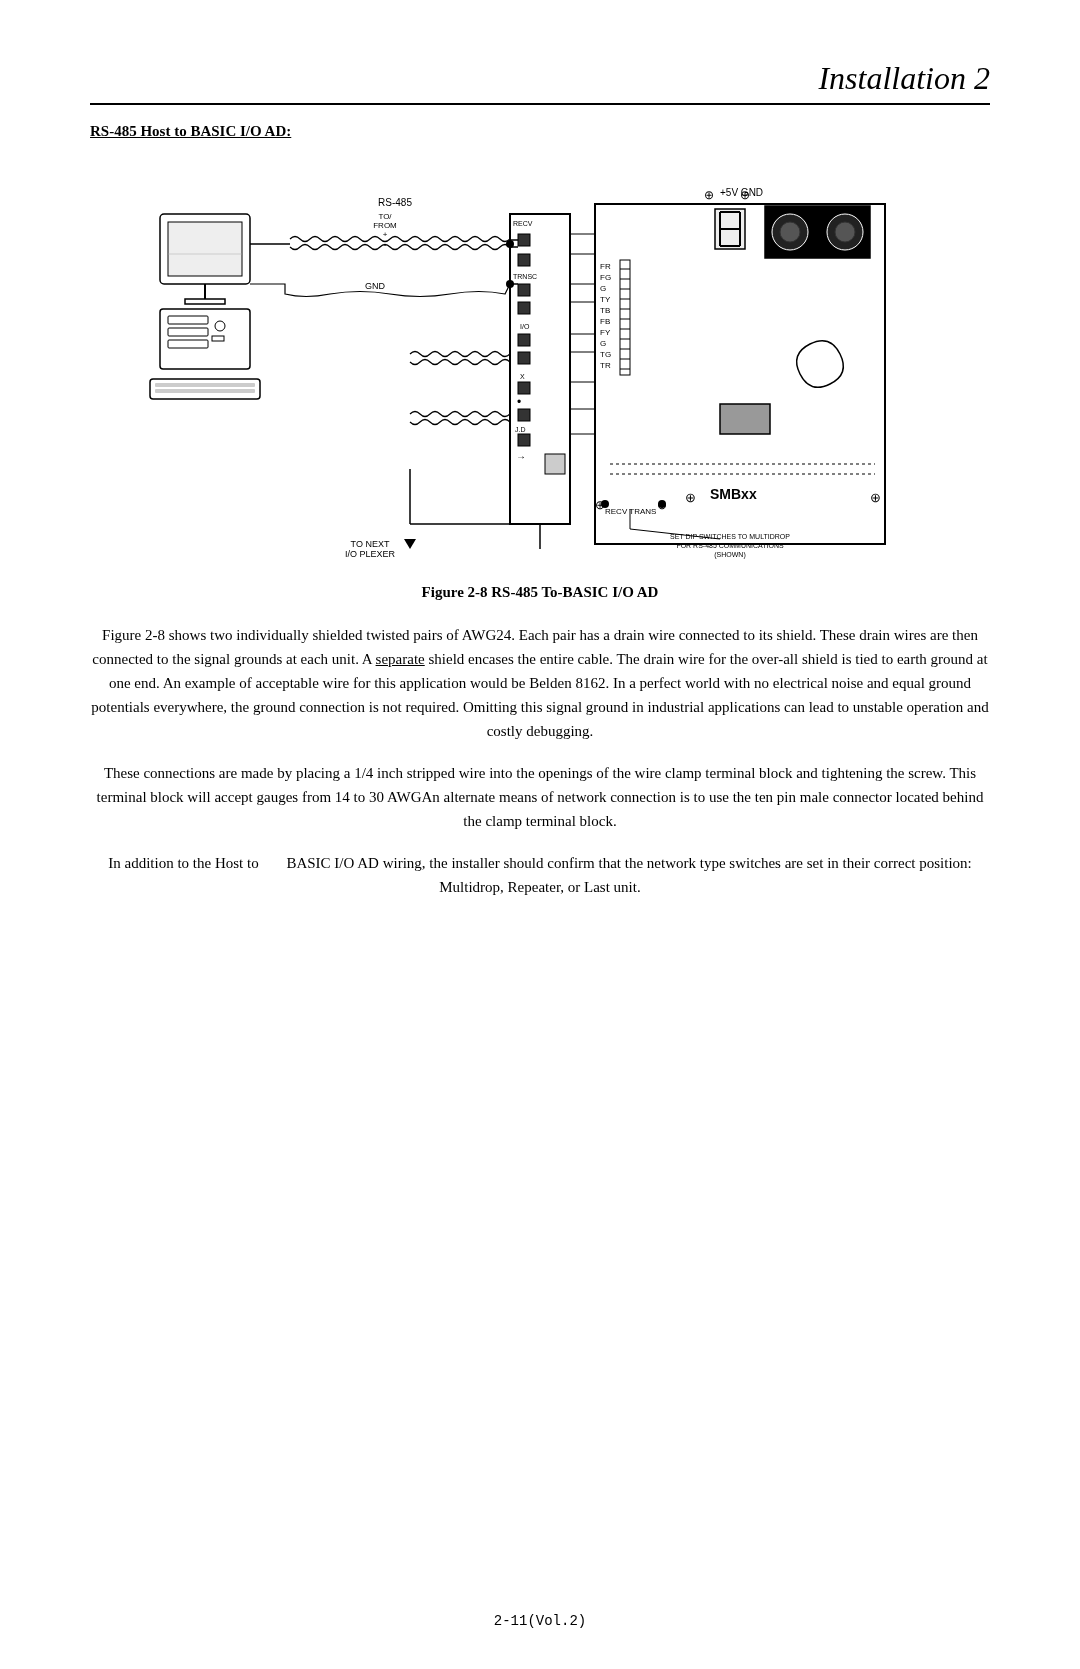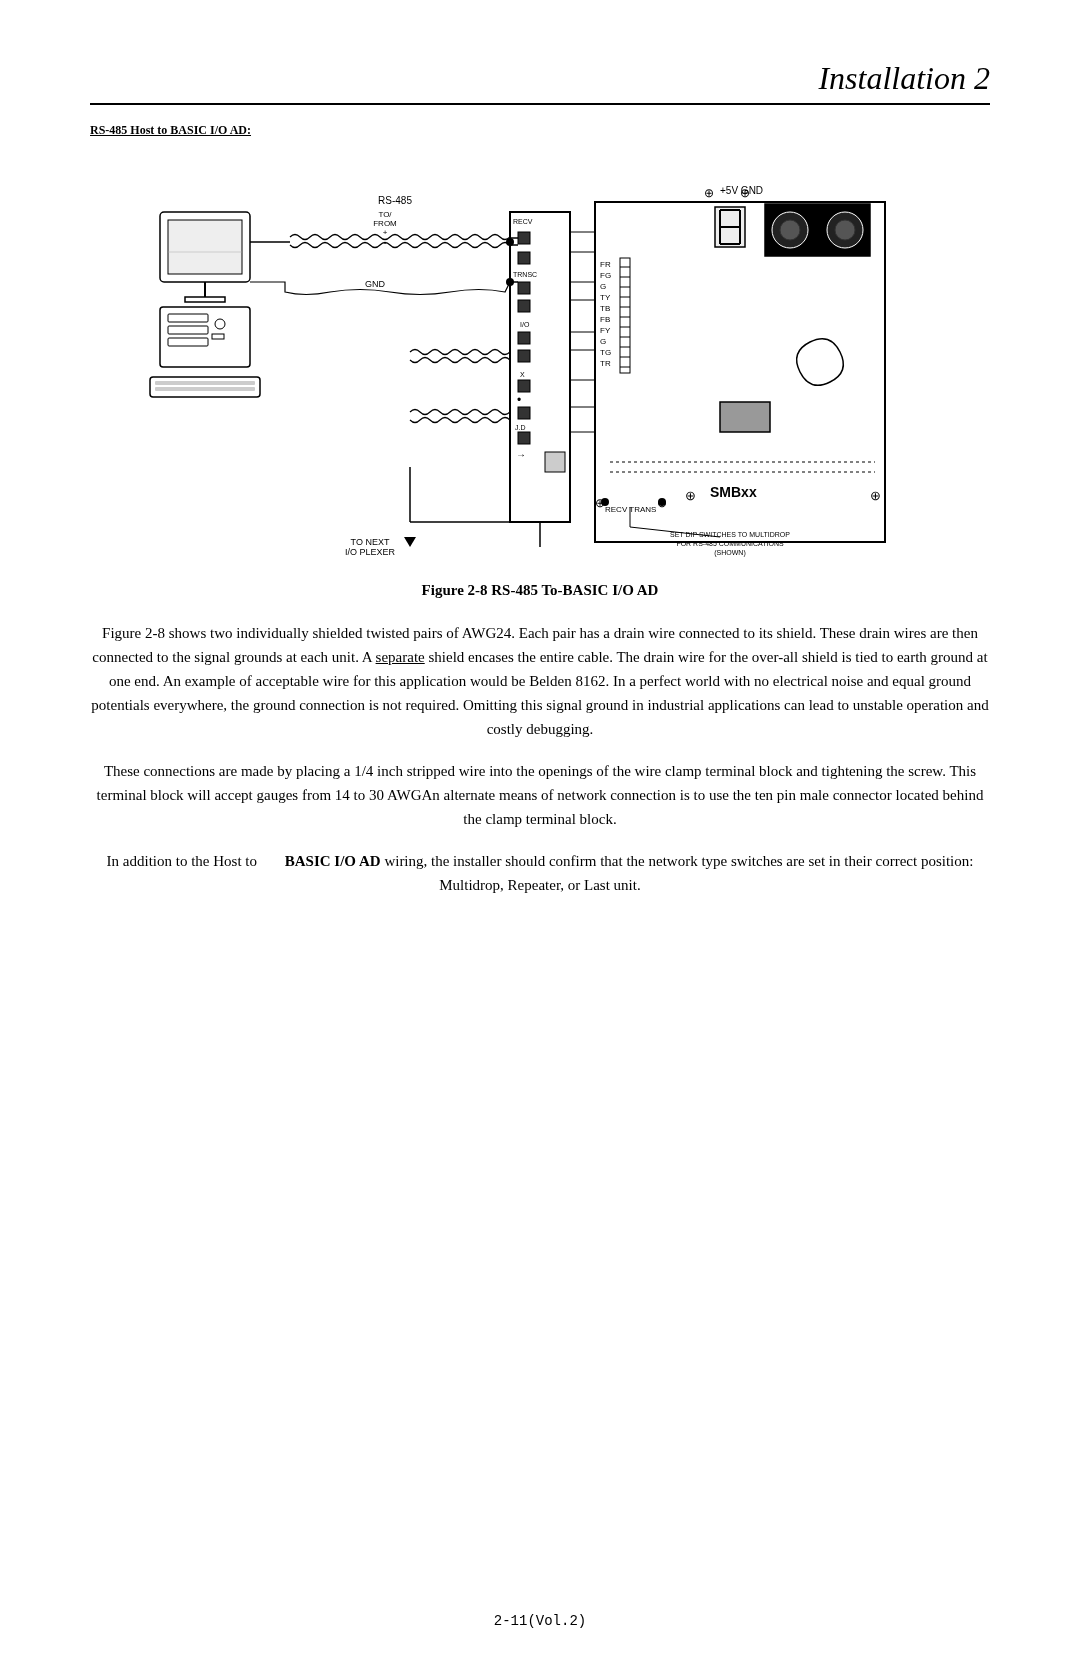--- a/index.html
+++ b/index.html
@@ -21,21 +21,21 @@
     .page-title {
       text-align: right;
       font-size: 32px;
       font-style: italic;
       font-family: Georgia, serif;
       border-bottom: 2px solid #000;
       padding-bottom: 6px;
       margin-bottom: 18px;
     }
     .section-heading {
-      font-size: 12px;
+      font-size: 15px;
       font-weight: bold;
       text-decoration: underline;
       margin-bottom: 14px;
     }
     .diagram-container {
       width: 100%;
       margin: 0 auto 10px auto;
       display: flex;
       justify-content: center;
     }
@@ -48,21 +48,21 @@
     .body-text {
       font-size: 15px;
       line-height: 1.6;
       margin-bottom: 18px;
       text-align: center;
     }
     .body-text .underline {
       text-decoration: underline;
     }
     .body-text b {
-      font-weight: bold;
+      font-weight: normal;
       margin-left: 24px;
     }
     .page-footer {
       position: absolute;
       bottom: 40px;
       left: 0; right: 0;
       text-align: center;
       font-size: 14px;
       font-family: Liberation Mono, monospace;
     }

